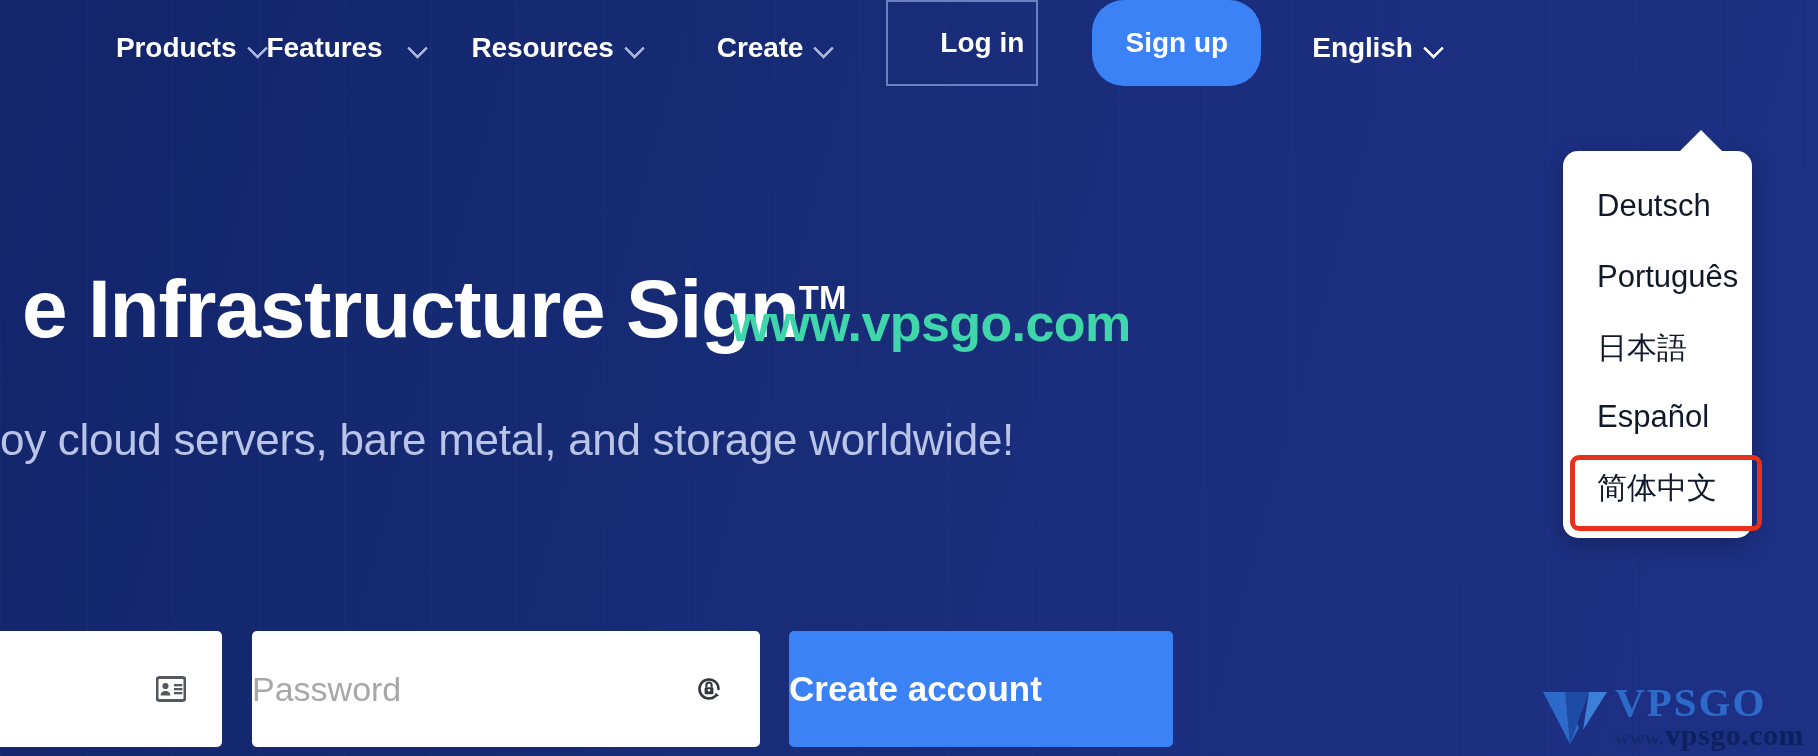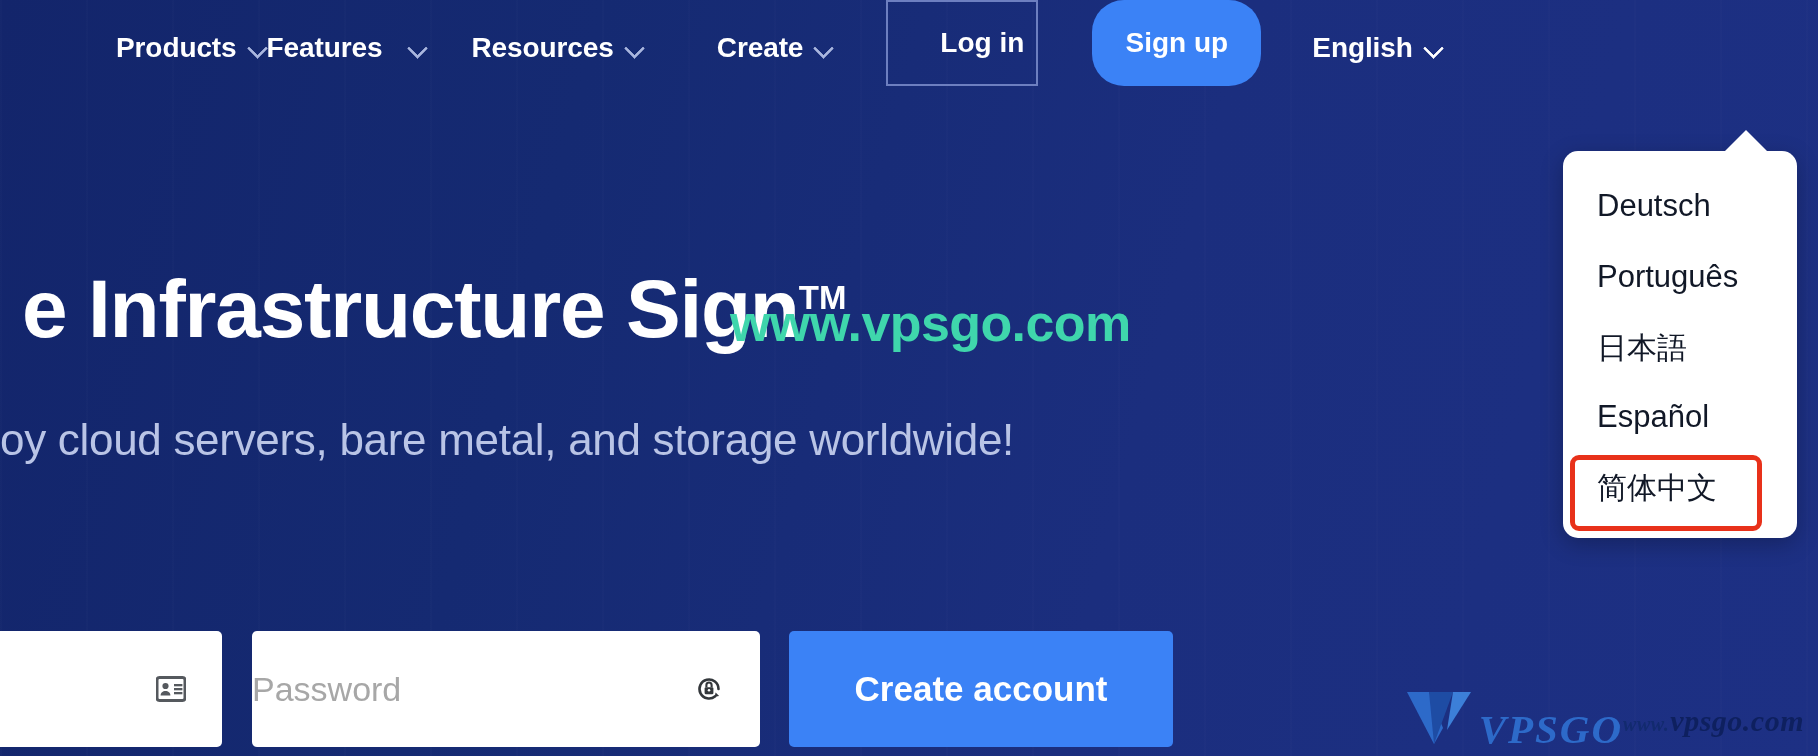--- a/index.html
+++ b/index.html
@@ -169,30 +169,30 @@
   }
 
   .btn-create {
     position:absolute;
     left:789px;
     width:384px; height:116px;
     background:#3b82f6;
     border:none; border-radius:5px;
     color:#ffffff;
     font-size:35px; font-weight:bold;
-    display:flex; align-items:center; justify-content:center;
+    display:flex; align-items:center; 
     cursor:pointer;
     white-space:nowrap;
   }
 
   
   .lang-menu {
     position:absolute;
     left:1563px; top:151px;
-    width:234px;
+    width:189px;
     background:#ffffff;
     border-radius:15px;
     box-shadow:0 6px 22px rgba(0,0,0,.25);
     padding:20px 0 16px 0;
     z-index:20;
   }
   .lang-arrow {
     position:absolute;
     top:-21px;
     right:29px;
@@ -229,23 +229,23 @@
     right:14px; bottom:6px;
     z-index:6;
     display:flex;
     align-items:flex-end;
     gap:6px;
     opacity:.92;
   }
   .vpsgo .vmark { flex:none; }
   .vpsgo .wordblock {
     display:flex;
+    flex-direction:column;
     align-items:flex-start;
     line-height:1;
-    font-style:italic;
   }
   .vpsgo .brand {
     font-family:"Liberation Serif", serif;
     font-size:41px;
     font-weight:bold;
     color:#2f6fd0;
     letter-spacing:2px;
   }
   .vpsgo .urlrow {
     display:flex;

